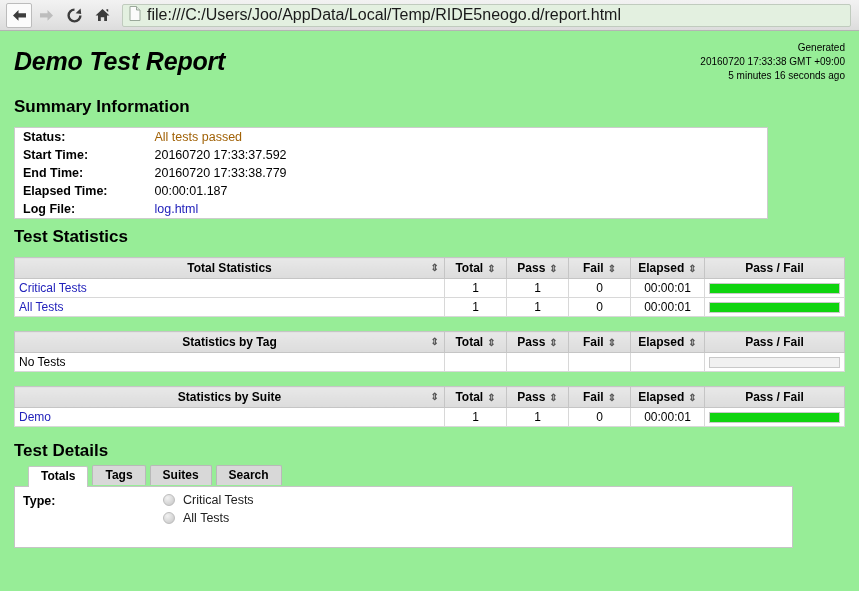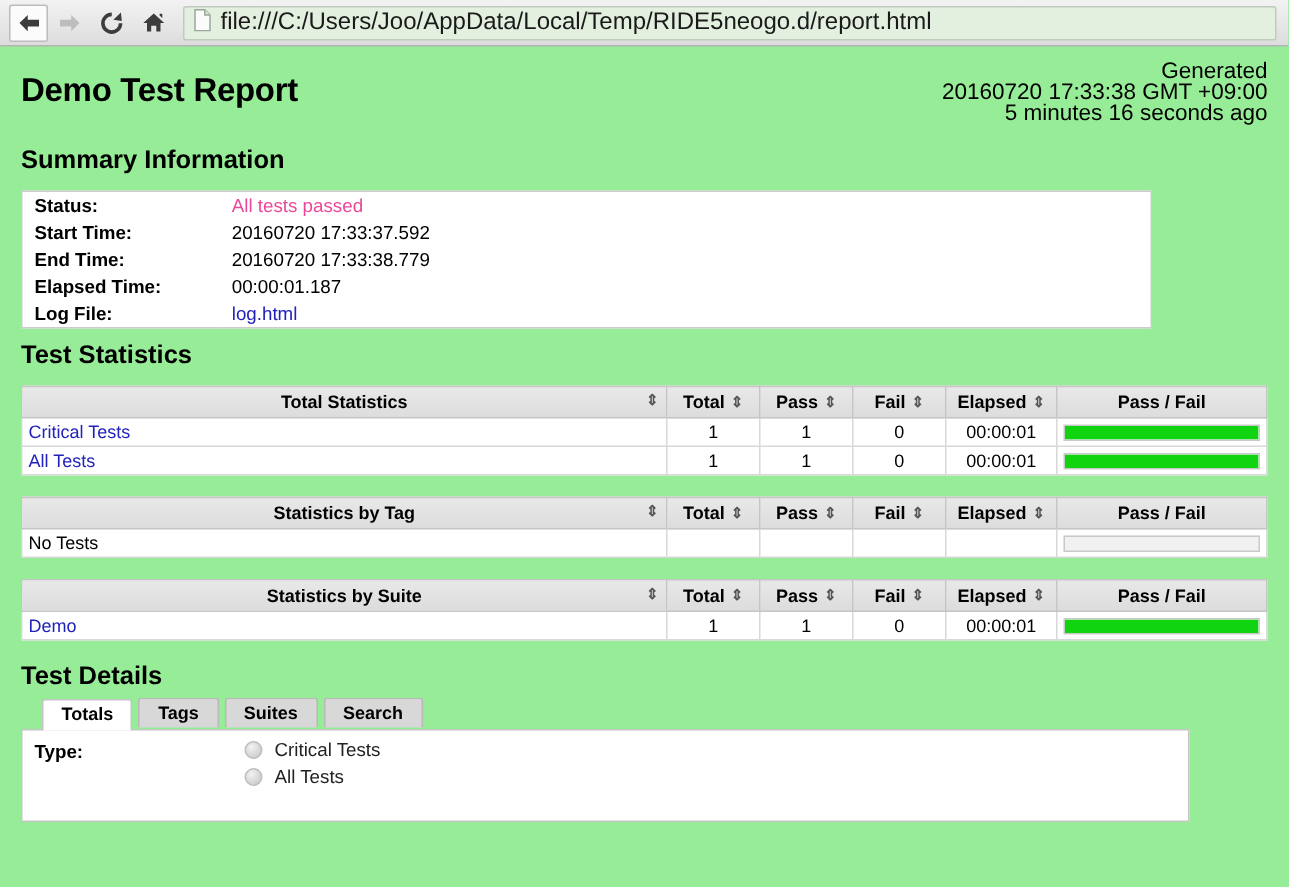--- a/index.html
+++ b/index.html
@@ -67,32 +67,33 @@
   .report {
     padding: 0 14px;
     position: relative;
   }
   .report-head {
     position: relative;
     padding-top: 8px;
     height: 58px;
   }
   h1 {
-    font-size: 22px;
+    font-size: 25px;
     font-weight: bold;
     margin: 0;
     padding-top: 8px;
     letter-spacing: -0.2px;
+    font-style: italic;
   }
   .generated {
     position: absolute;
     right: 0;
     top: 10px;
     text-align: right;
-    font-size: 15px;
+    font-size: 10px;
     line-height: 14px;
     color: #000;
   }
   h2 {
     font-size: 17px;
     font-weight: bold;
     margin: 8px 0 10px 0;
   }
   h2.details-head { margin-top: 14px; margin-bottom: 4px; }
 
@@ -104,21 +105,21 @@
     border: 1px solid #ccc;
     margin-bottom: 8px;
   }
   table.summary td {
     padding: 1px 0 1px 8px;
     font-size: 12.5px;
     vertical-align: top;
     line-height: 16px;
   }
   table.summary td.label { font-weight: bold; width: 132px; white-space: nowrap; }
-  .status-pass { color: #ec4899; }
+  .status-pass { color: #a16207; }
   a { color: #4040c0; text-decoration: none; }
   a.blue { color: #2222bb; }
 
   
   table.statistics {
     width: 831px;
     border-collapse: collapse;
     background: #fff;
     border: 1px solid #c5c5c5;
     margin-bottom: 14px;

